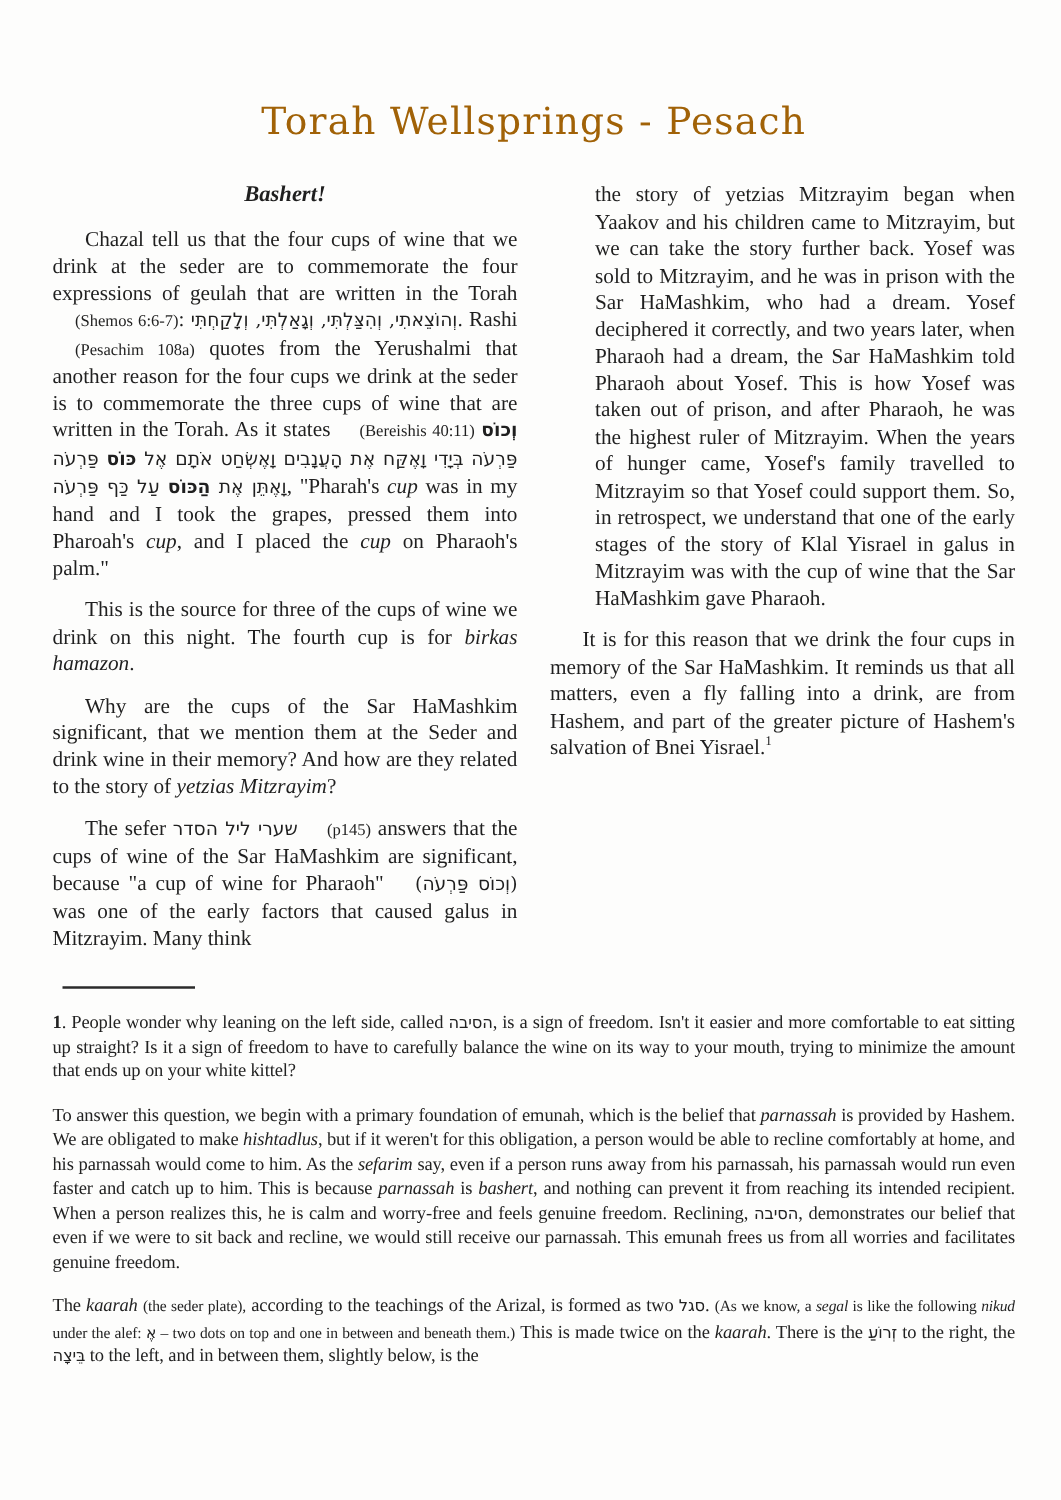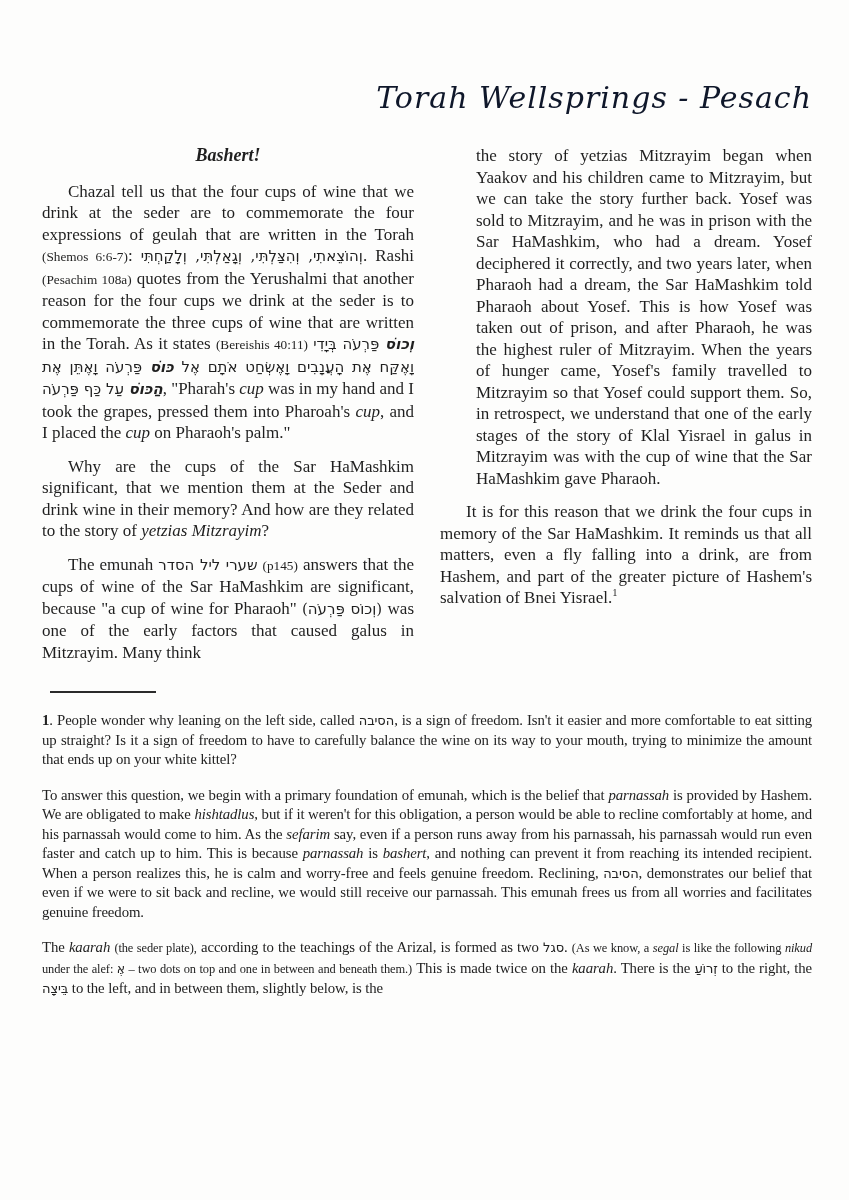--- a/index.html
+++ b/index.html
@@ -7,40 +7,40 @@
     width: 849px; height: 1200px; overflow: hidden;
     background: #fdfdfc; color: #1f1f1f;
     font-family: "Liberation Serif", serif;
   }
   .page {
     box-sizing: border-box; width: 849px; height: 1200px;
     padding: 80px 37px 0 42px;
   }
   .title {
     font-family: "DejaVu Serif", serif;
-    font-style: italic; font-weight: normal;
-    text-align: right; font-size: 30px;
-    letter-spacing: 1px; margin: 0 0 30px 0; color: #0f172a;
+    font-weight: normal;
+    text-align: center; font-size: 30px;
+    letter-spacing: 1px; margin: 0 0 30px 0; color: #a16207;
   }
   .columns { display: flex; gap: 26px; }
   .col { flex: 1 1 0; text-align: justify; font-size: 17px; line-height: 21.5px; }
   .col p { margin: 0 0 12px 0; text-indent: 26px; }
   .col p.noindent { text-indent: 0; margin-left: 36px; }
   .heading {
     text-align: center; font-size: 18px; font-style: italic;
     font-weight: bold; margin: 0 0 14px 0; text-indent: 0;
   }
-  .ref { font-size: 0.78em; }
+  .ref { font-size: 0.78em; margin-left: 18px; }
   .i { font-style: italic; }
   .b { font-weight: bold; }
   .heb {
     font-family: "DejaVu Serif", "DejaVu Sans", sans-serif;
     font-size: 0.88em;
   }
-  .heb.b, .b.heb { font-weight: bold; font-style: italic; }
+  .heb.b, .b.heb { font-weight: bold; }
   .small { font-size: 0.84em; }
   sup { font-size: 0.62em; vertical-align: super; line-height: 0; }
   .fn-sep {
     width: 106px; height: 0;
     border-top: 2px solid #2b2b2b;
     margin: 16px 0 18px 8px;
   }
   .footnotes {
     font-size: 14.8px; line-height: 19.5px;
     text-align: justify; letter-spacing: -0.1px; color: #222;
@@ -52,22 +52,23 @@
 
 <div class="page">
 
   <h1 class="title">Torah Wellsprings - Pesach</h1>
 
   <div class="columns">
 
     <div class="col">
       <h2 class="heading">Bashert!</h2>
       <p><span>Chazal tell us that the four cups of wine that we drink at the seder are to commemorate the four expressions of geulah that are written in the Torah </span><span class="ref">(Shemos 6:6-7)</span><span>: </span><span class="heb">וְהוֹצֵאתִי, וְהִצַּלְתִּי, וְגָאַלְתִּי, וְלָקַחְתִּי</span><span>. Rashi </span><span class="ref">(Pesachim 108a)</span><span> quotes from the Yerushalmi that another reason for the four cups we drink at the seder is to commemorate the three cups of wine that are written in the Torah. As it states </span><span class="ref">(Bereishis 40:11)</span><span> </span><span class="heb b">וְכוֹס</span><span class="heb"> פַּרְעֹה בְּיָדִי וָאֶקַּח אֶת הָעֲנָבִים וָאֶשְׂחַט אֹתָם אֶל </span><span class="heb b">כּוֹס</span><span class="heb"> פַּרְעֹה וָאֶתֵּן אֶת </span><span class="heb b">הַכּוֹס</span><span class="heb"> עַל כַּף פַּרְעֹה</span><span>, "Pharah's </span><span class="i">cup</span><span> was in my hand and I took the grapes, pressed them into Pharoah's </span><span class="i">cup</span><span>, and I placed the </span><span class="i">cup</span><span> on Pharaoh's palm."</span></p>
+      <p><span>This is the source for three of the cups of wine we drink on this night. The fourth cup is for </span><span class="i">birkas hamazon</span><span>.</span></p>
       <p><span>Why are the cups of the Sar HaMashkim significant, that we mention them at the Seder and drink wine in their memory? And how are they related to the story of </span><span class="i">yetzias Mitzrayim</span><span>?</span></p>
-      <p><span>The emunah </span><span class="heb">שערי ליל הסדר</span><span> </span><span class="ref">(p145)</span><span> answers that the cups of wine of the Sar HaMashkim are significant, because "a cup of wine for Pharaoh" </span><span class="heb ref">(וְכוֹס פַּרְעֹה)</span><span> was one of the early factors that caused galus in Mitzrayim. Many think</span></p>
+      <p><span>The sefer </span><span class="heb">שערי ליל הסדר</span><span> </span><span class="ref">(p145)</span><span> answers that the cups of wine of the Sar HaMashkim are significant, because "a cup of wine for Pharaoh" </span><span class="heb ref">(וְכוֹס פַּרְעֹה)</span><span> was one of the early factors that caused galus in Mitzrayim. Many think</span></p>
     </div>
 
     <div class="col">
       <p class="noindent"><span>the story of yetzias Mitzrayim began when Yaakov and his children came to Mitzrayim, but we can take the story further back. Yosef was sold to Mitzrayim, and he was in prison with the Sar HaMashkim, who had a dream. Yosef deciphered it correctly, and two years later, when Pharaoh had a dream, the Sar HaMashkim told Pharaoh about Yosef. This is how Yosef was taken out of prison, and after Pharaoh, he was the highest ruler of Mitzrayim. When the years of hunger came, Yosef's family travelled to Mitzrayim so that Yosef could support them. So, in retrospect, we understand that one of the early stages of the story of Klal Yisrael in galus in Mitzrayim was with the cup of wine that the Sar HaMashkim gave Pharaoh.</span></p>
       <p><span>It is for this reason that we drink the four cups in memory of the Sar HaMashkim. It reminds us that all matters, even a fly falling into a drink, are from Hashem, and part of the greater picture of Hashem's salvation of Bnei Yisrael.</span><sup>1</sup></p>
     </div>
 
   </div>
 
   <div class="fn-sep"></div>

